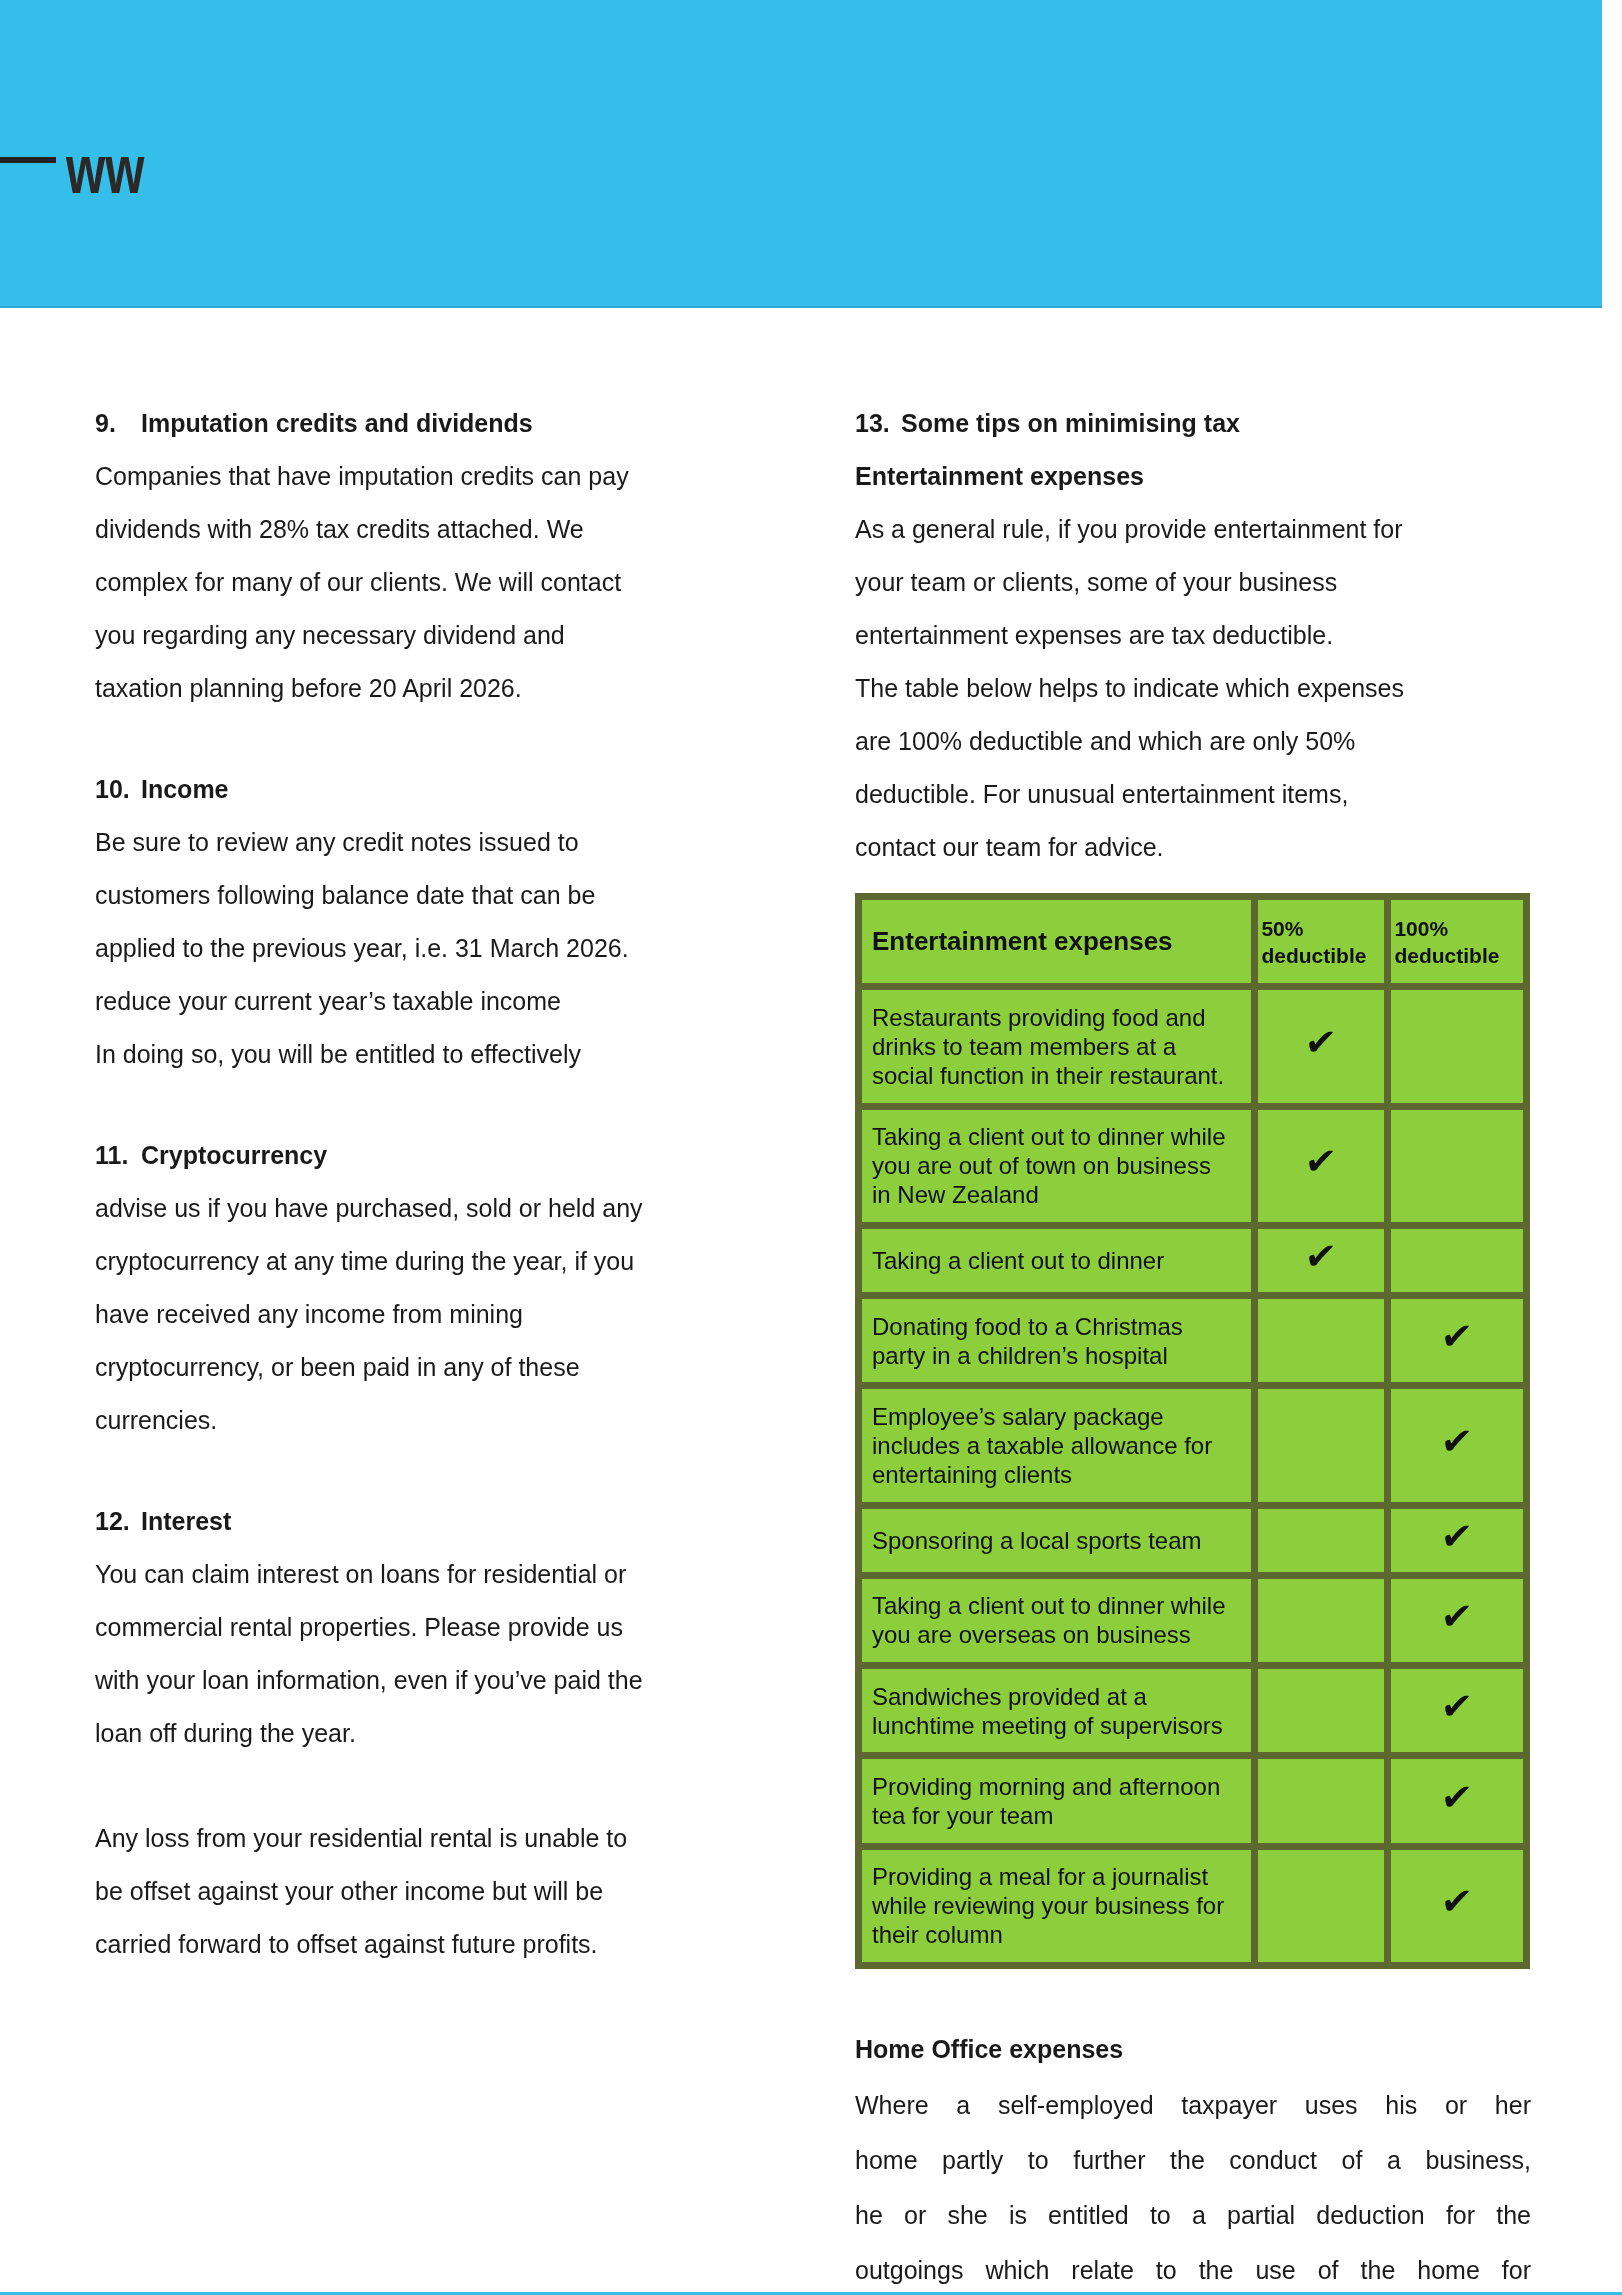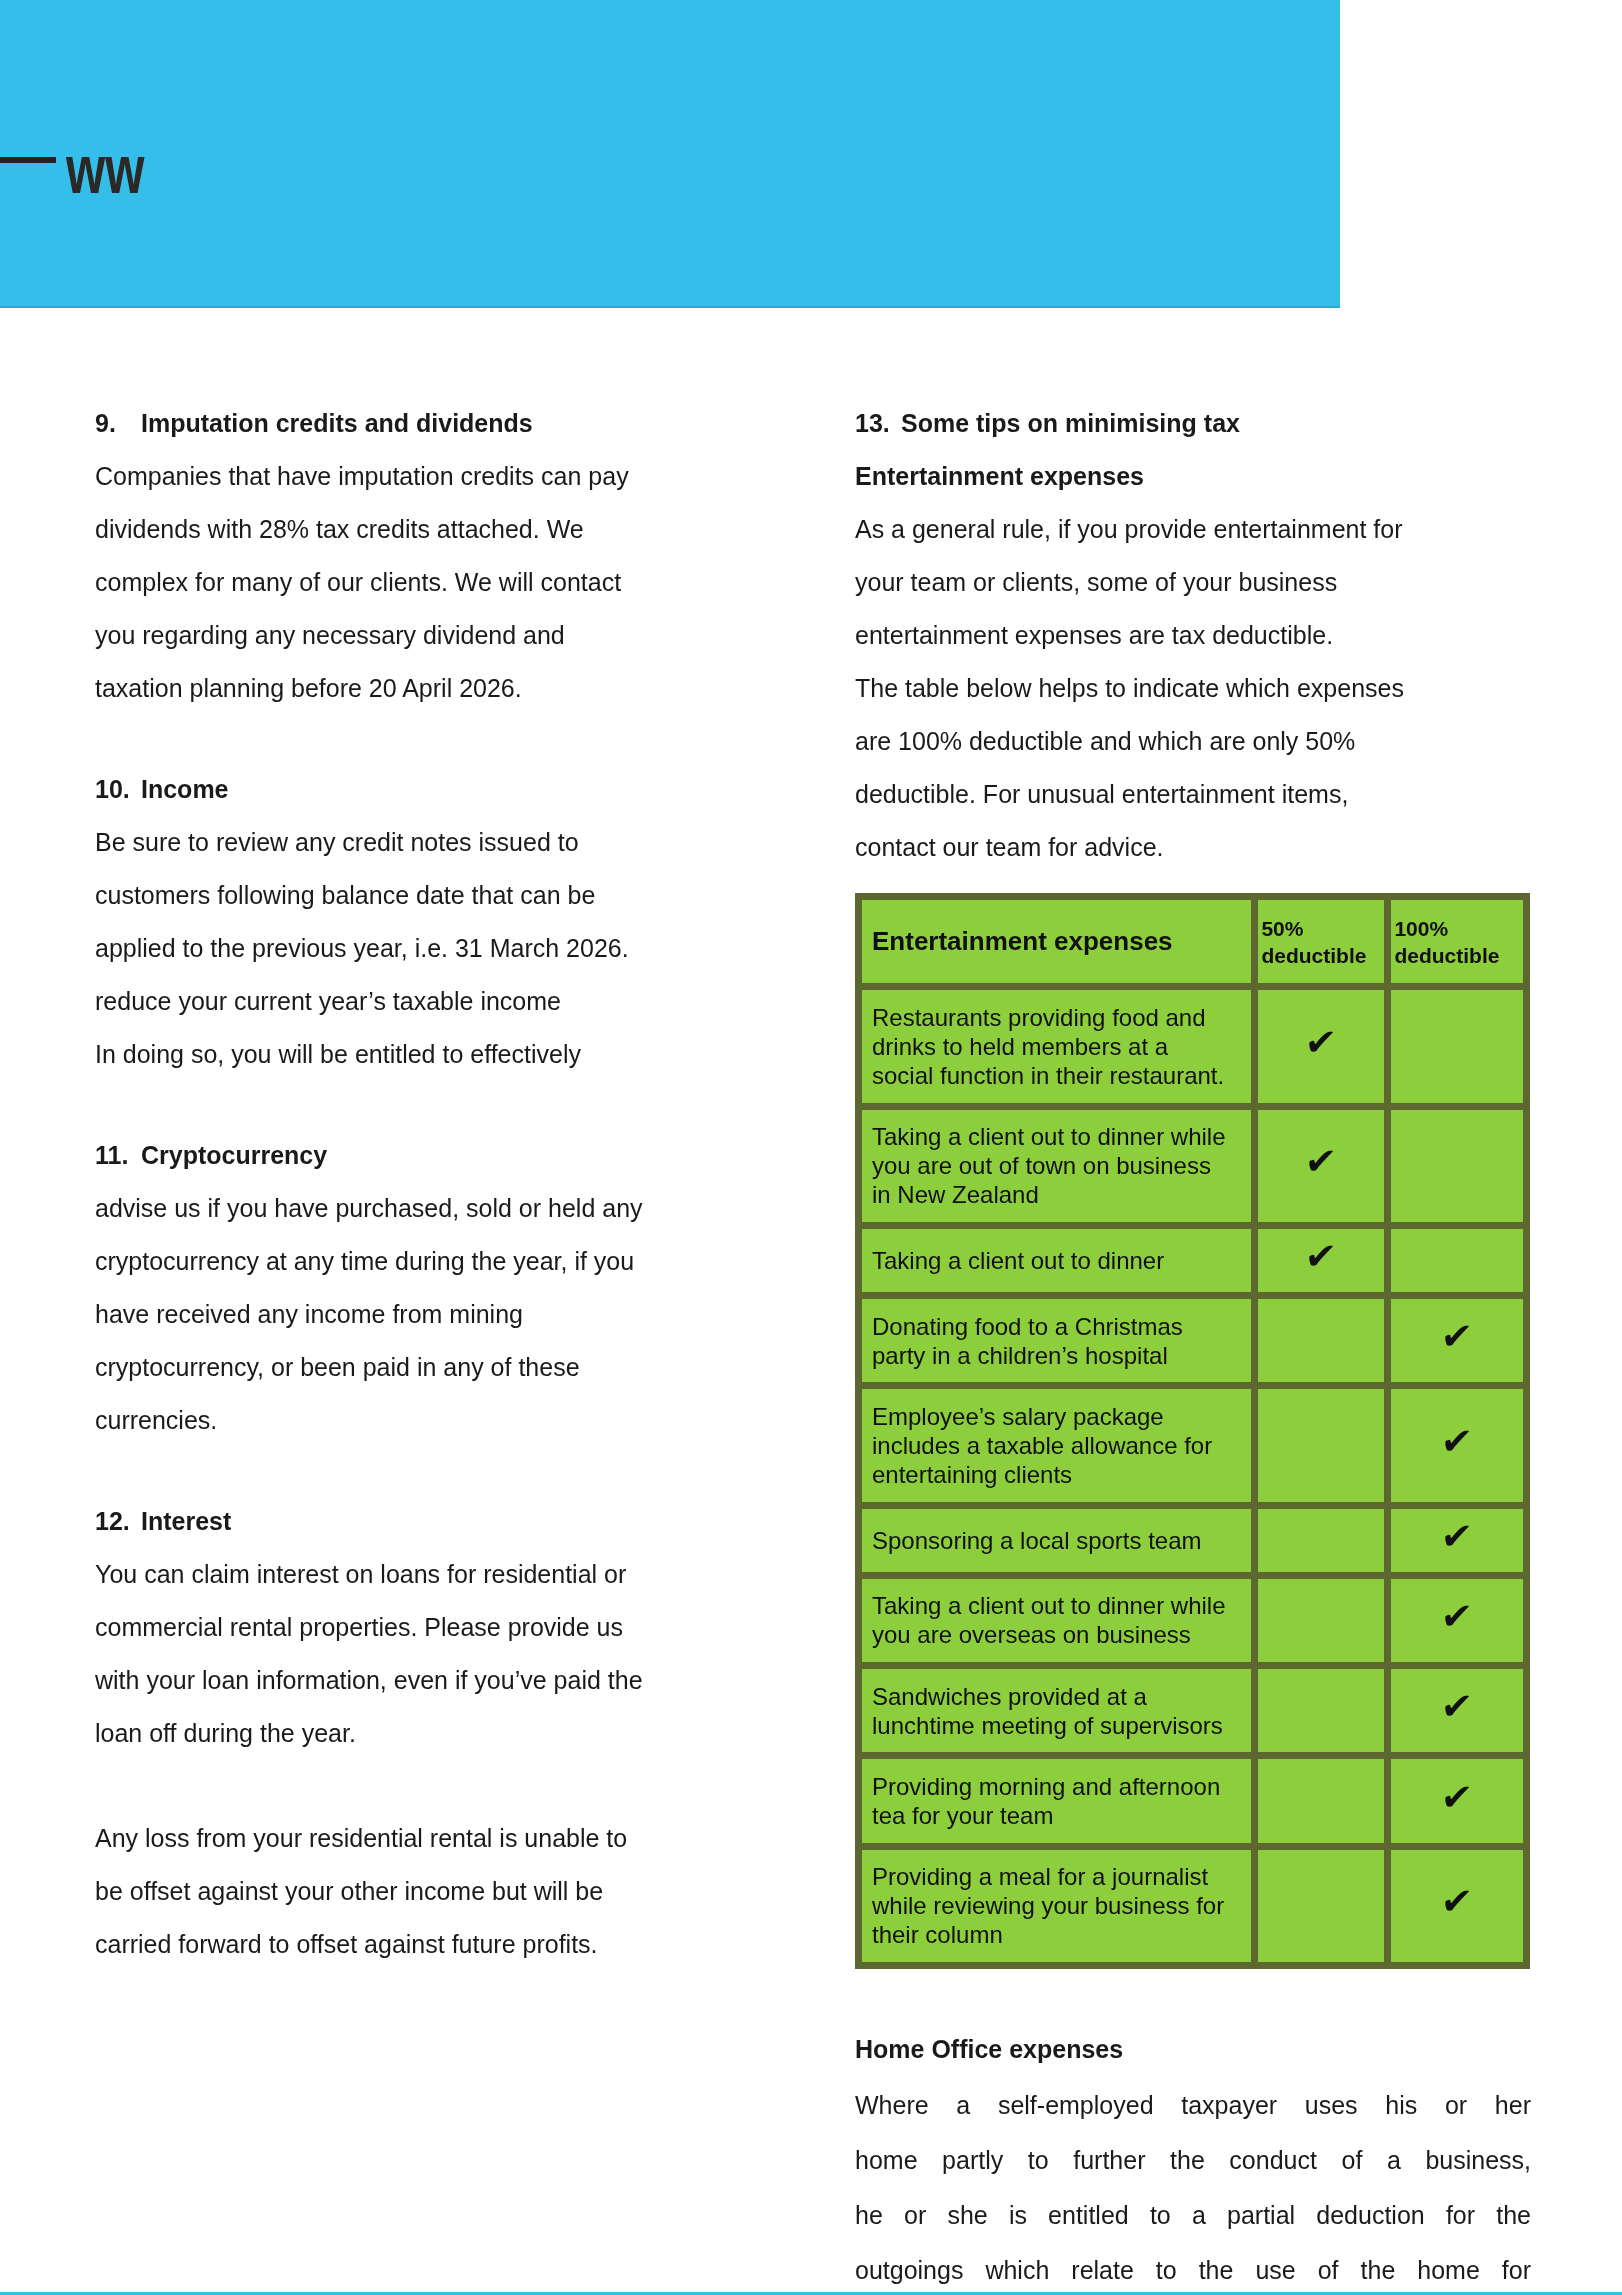--- a/index.html
+++ b/index.html
@@ -2,21 +2,21 @@
 <html style="font-size:13.5px"><head>
 <meta charset="utf-8">
 <style>
   * { margin:0; padding:0; box-sizing:border-box; }
   html,body { background:#ffffff; }
   body { font-family:"Liberation Sans","DejaVu Sans",sans-serif; color:#1a1a1a; }
 
   .page { position:relative; width:1622px; height:2295px; background:#ffffff; overflow:hidden; }
 
   
-  .band { position:absolute; left:0; top:0; width:1340px; height:308px;
+  .band { position:absolute; left:0; top:0; width:1602px; height:308px;
           background:#35BEE9; border-bottom:2.5px solid #2BA9D8; }
   .brand-dash { position:absolute; left:0; top:157px; width:56px; height:6px; background:#262221; }
   .brand { position:absolute; left:66px; top:135px; font-size:68px; font-weight:700;
            color:#2B2826; line-height:1; letter-spacing:0px;
            transform:scaleX(0.74); transform-origin:left top; }
 
   
   .col-left  { position:absolute; left:95px;  top:397px; width:710px; }
   .col-right { position:absolute; left:855px; top:397px; width:676px; }
 
@@ -157,21 +157,21 @@
           <th class="head-pct">
               <div class="tline">100%</div>
               <div class="tline">deductible</div>
             </th>
         </tr>
       </thead>
       <tbody>
           <tr>
             <td class="desc-cell">
               <div class="tline">Restaurants providing food and</div>
-              <div class="tline">drinks to held members at a</div>
+              <div class="tline">drinks to team members at a</div>
               <div class="tline">social function in their restaurant.</div>
             </td>
             <td class="check-cell"><span class="check">✔</span></td>
             <td class="check-cell"></td>
           </tr>
           <tr>
             <td class="desc-cell">
               <div class="tline">Taking a client out to dinner while</div>
               <div class="tline">you are out of town on business</div>
               <div class="tline">in New Zealand</div>

